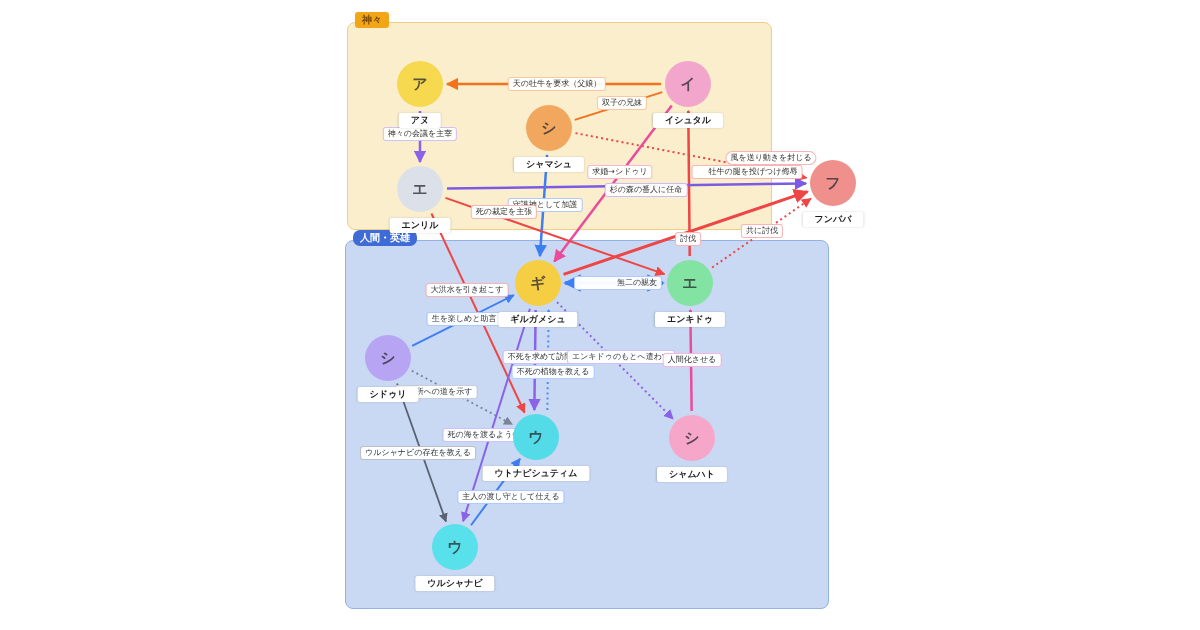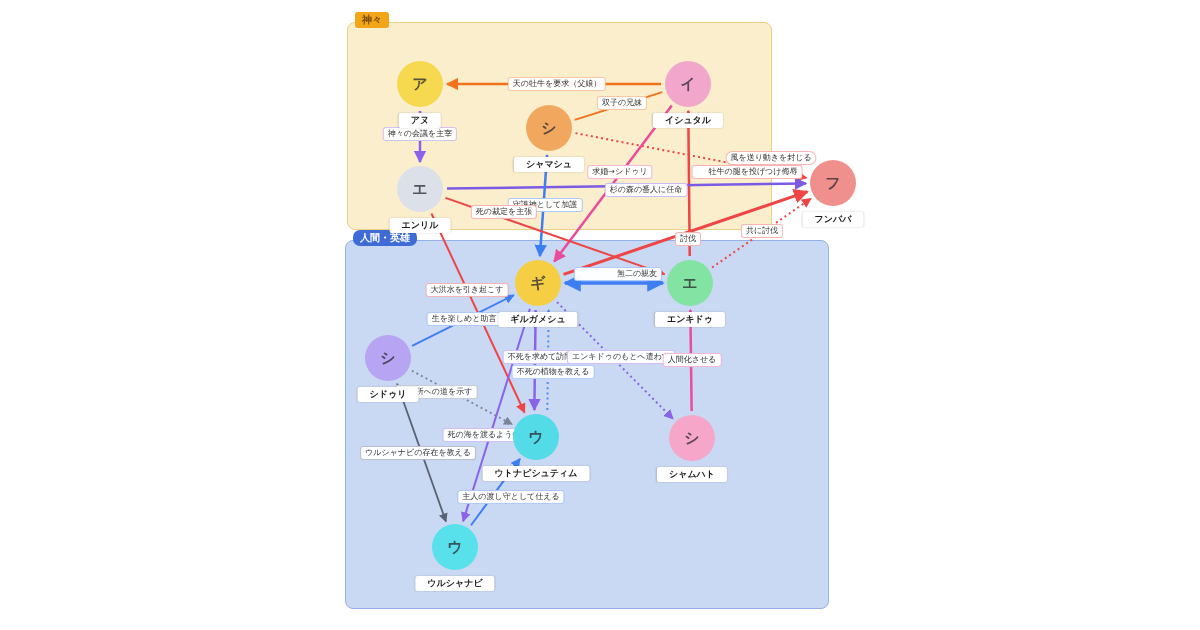--- a/index.html
+++ b/index.html
@@ -83,21 +83,21 @@
     <div class="edge-label" style="left: 622px; top: 103px; border-color: rgba(243, 114, 28, 0.4);">双子の兄妹</div>
     <div class="edge-label" style="left: 420px; top: 134px; border-color: rgba(139, 99, 232, 0.4);">神々の会議を主宰</div>
     <div class="edge-label" style="left: 771px; top: 158px; border-color: rgba(238, 69, 69, 0.4); border-radius: 7px;">風を送り動きを封じる</div>
     <div class="edge-label" style="left: 620px; top: 172px; border-color: rgba(234, 76, 156, 0.4);">求婚→シドゥリ</div>
     <div class="edge-label" style="left: 747px; top: 172px; border-color: rgba(238, 69, 69, 0.4); padding-left: 16px;">牡牛の腿を投げつけ侮辱</div>
     <div class="edge-label" style="left: 646px; top: 190px; border-color: rgba(123, 91, 228, 0.4);">杉の森の番人に任命</div>
     <div class="edge-label" style="left: 545px; top: 205px; border-color: rgba(61, 126, 242, 0.4);">守護神として加護</div>
     <div class="edge-label" style="left: 484px; top: 212px; border-color: rgba(238, 69, 69, 0.4); margin-left: 20px;">死の裁定を主張</div>
     <div class="edge-label" style="left: 688px; top: 239px; border-color: rgba(238, 69, 69, 0.4);">討伐</div>
     <div class="edge-label" style="left: 762px; top: 231px; border-color: rgba(238, 69, 69, 0.4);">共に討伐</div>
-    <div class="edge-label" style="left: 618px; top: 274px; border-color: rgba(61, 126, 242, 0.4); padding-left: 42px;">無二の親友</div>
+    <div class="edge-label" style="left: 618px; top: 283px; border-color: rgba(61, 126, 242, 0.4); padding-left: 42px;">無二の親友</div>
     <div class="edge-label" style="left: 467px; top: 290px; border-color: rgba(238, 69, 69, 0.4);">大洪水を引き起こす</div>
     <div class="edge-label" style="left: 464px; top: 319px; border-color: rgba(61, 126, 242, 0.4);">生を楽しめと助言</div>
     <div class="edge-label" style="left: 540px; top: 357px; border-color: rgba(139, 99, 232, 0.4);">不死を求めて訪問</div>
     <div class="edge-label" style="left: 553px; top: 372px; border-color: rgba(77, 141, 245, 0.4);">不死の植物を教える</div>
     <div class="edge-label" style="left: 621px; top: 357px; border-color: rgba(139, 99, 232, 0.4);">エンキドゥのもとへ遣わす</div>
     <div class="edge-label" style="left: 692px; top: 360px; border-color: rgba(234, 76, 156, 0.4);">人間化させる</div>
     <div class="edge-label" style="left: 436px; top: 392px; border-color: rgba(123, 132, 148, 0.4);">居場所への道を示す</div>
     <div class="edge-label" style="left: 488px; top: 435px; border-color: rgba(139, 99, 232, 0.4);">死の海を渡るよう依頼</div>
     <div class="edge-label" style="left: 418px; top: 453px; border-color: rgba(89, 98, 115, 0.4); text-align: center;">ウルシャナビの存在を教える</div>
     <div class="edge-label" style="left: 511px; top: 497px; border-color: rgba(61, 126, 242, 0.4);">主人の渡し守として仕える</div>

